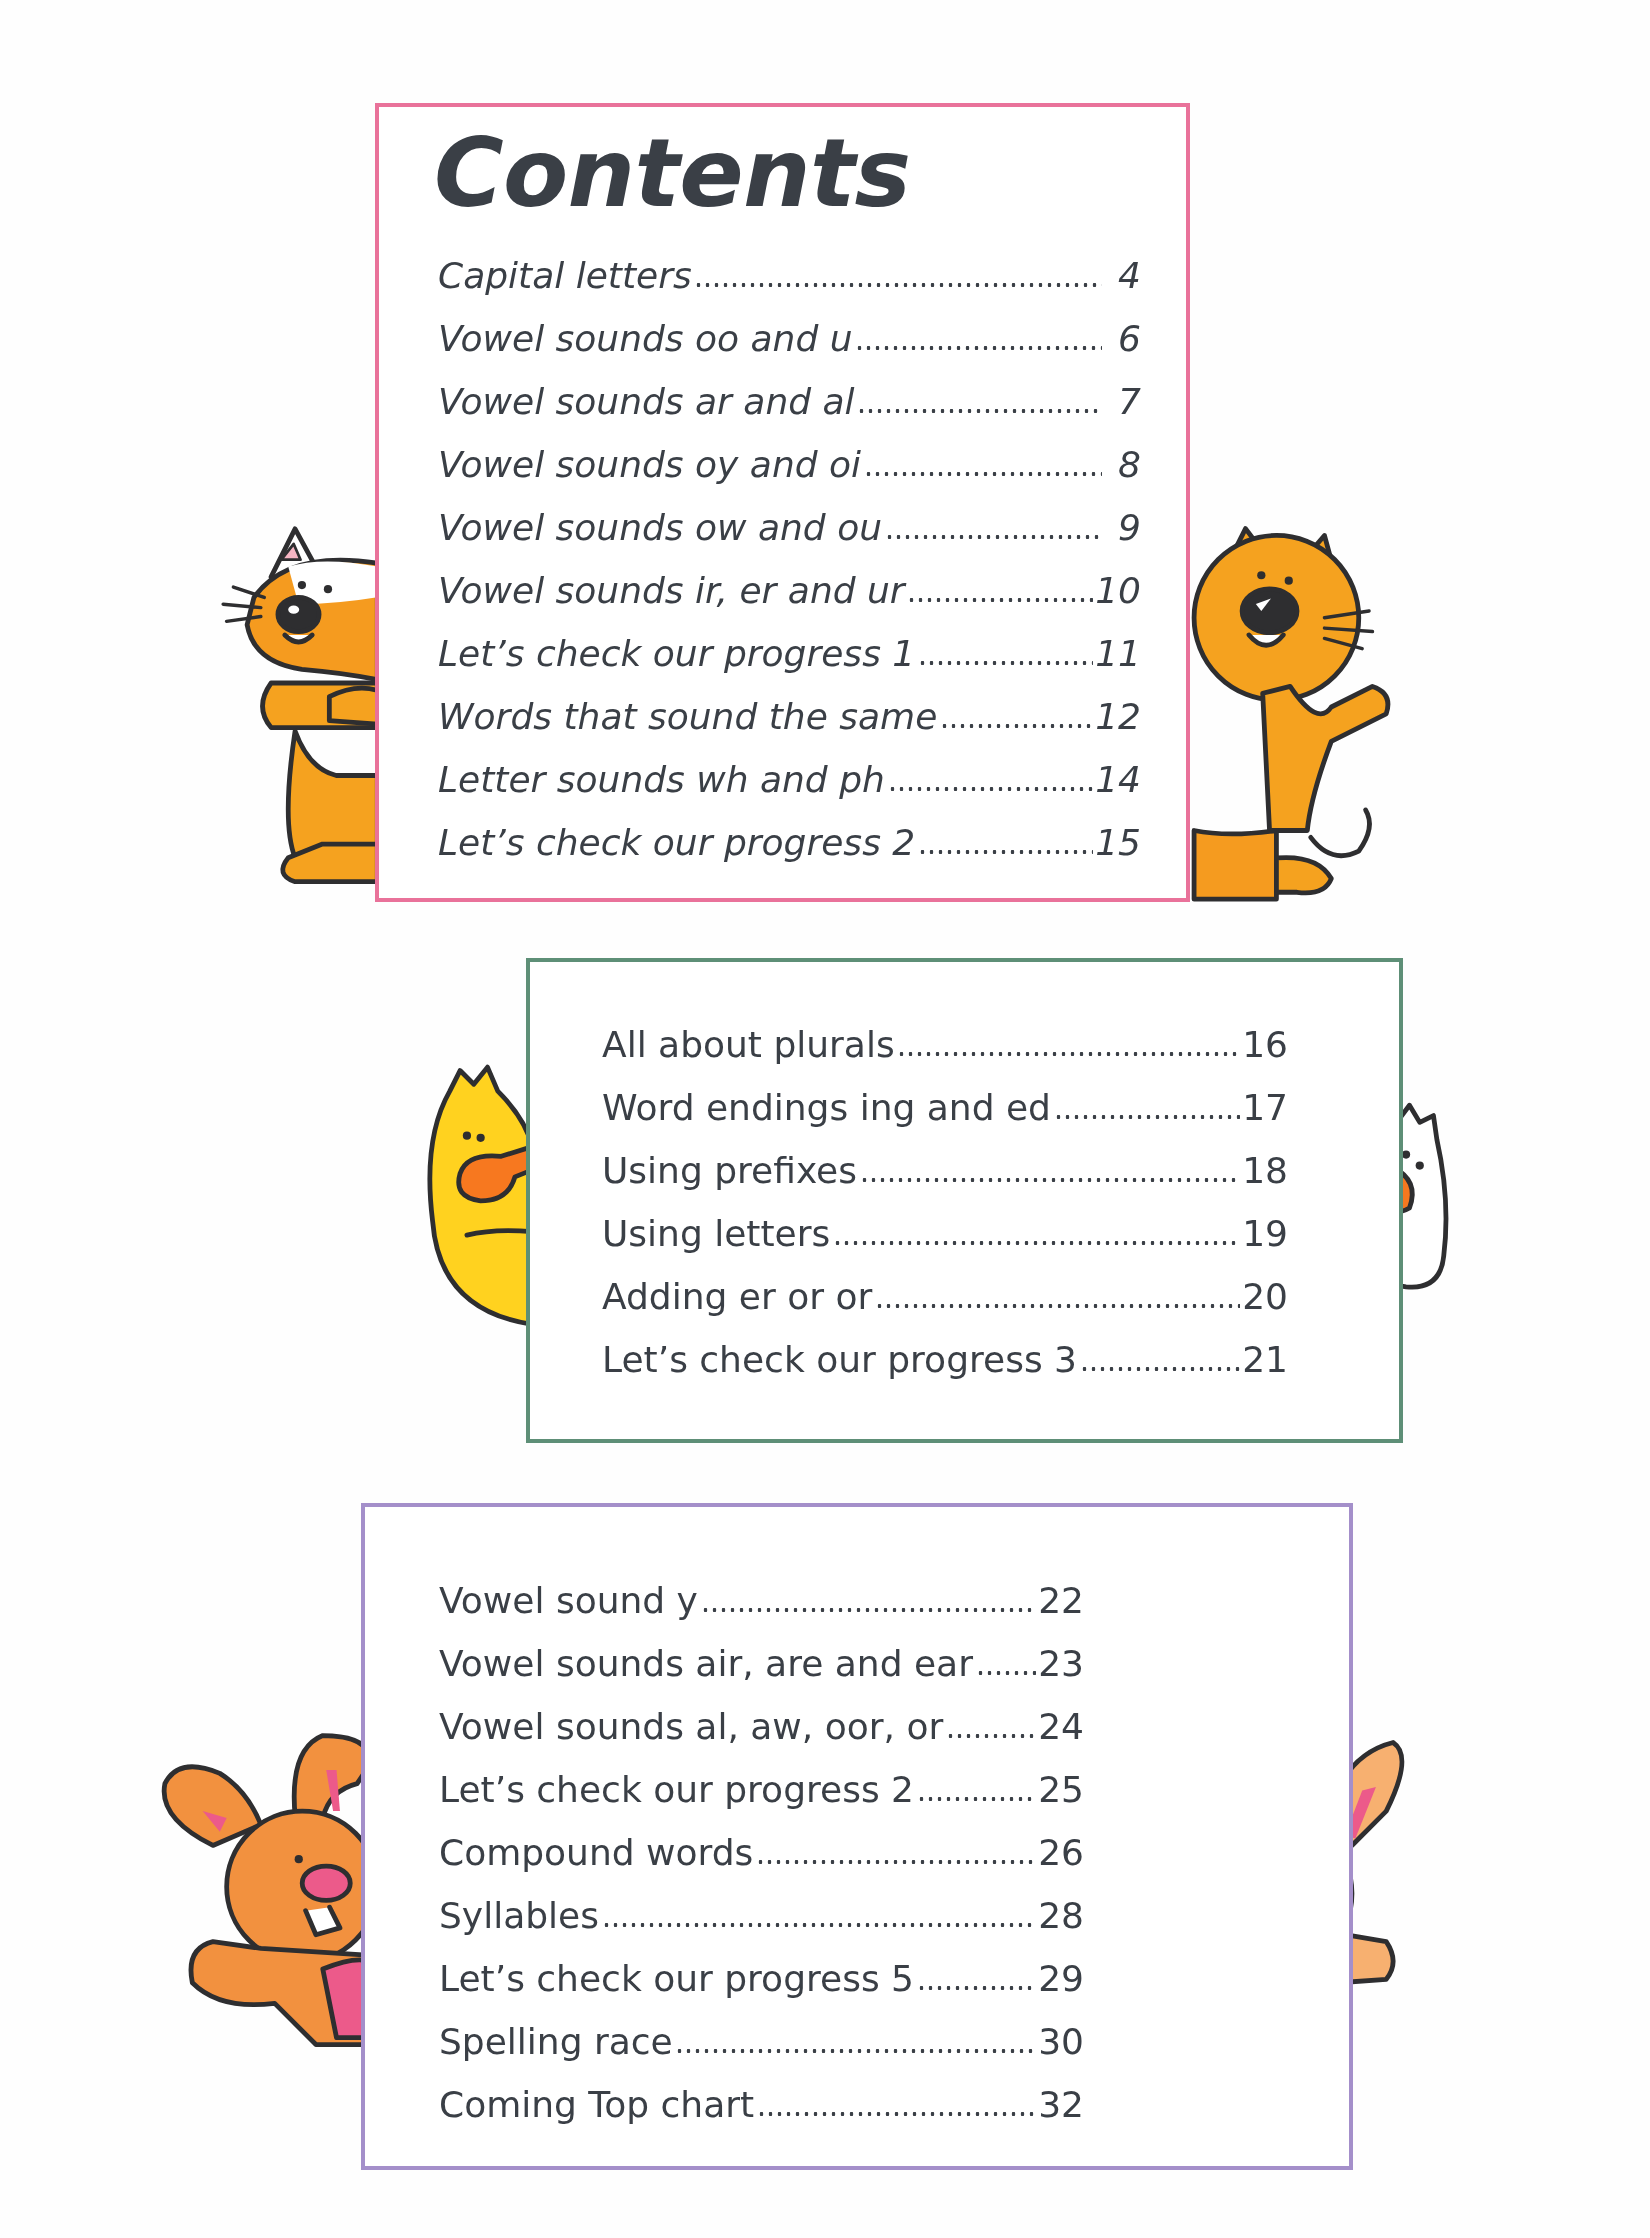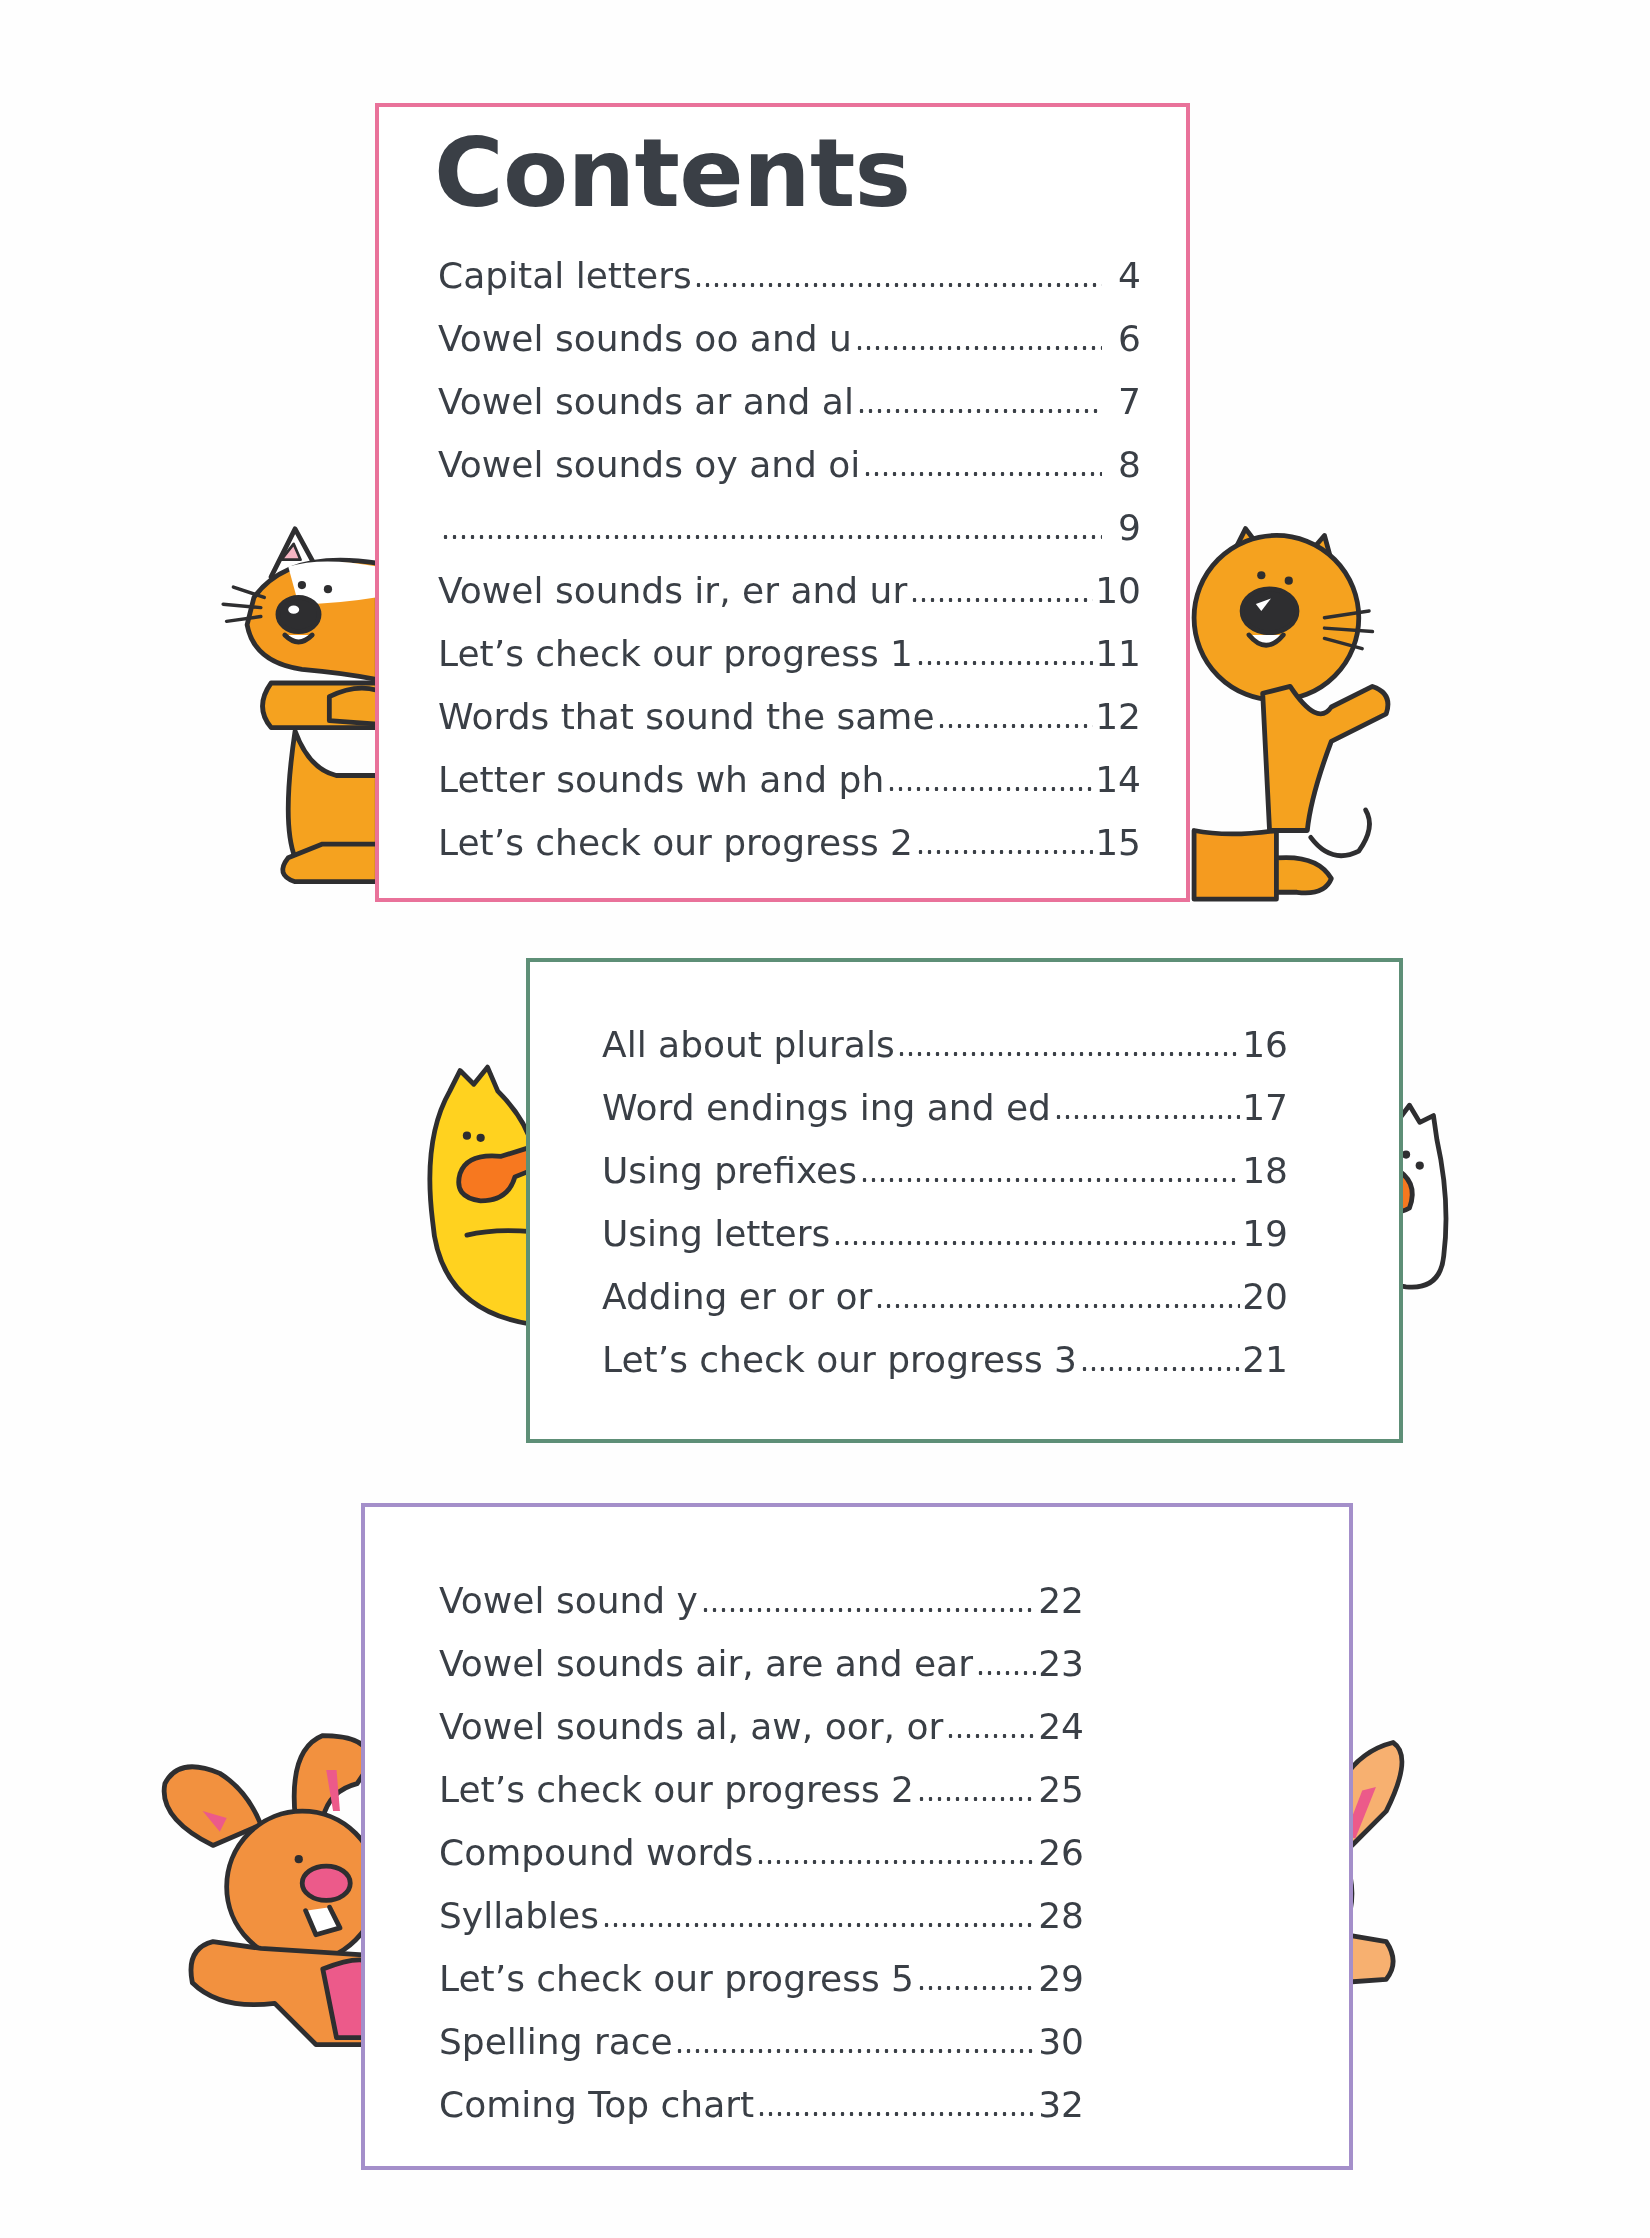--- a/index.html
+++ b/index.html
@@ -136,21 +136,21 @@
     <path d="M10 360 L110 380 L90 480 L10 480 Z" fill="#ec5a8a"></path>
     <ellipse cx="90" cy="235" rx="32" ry="24" fill="#ec5a8a"></ellipse>
     <path d="M60 300 L70 325 L95 320 L90 295" fill="#ffffff"></path>
   </g>
   <path d="M55 100 L80 150 L95 145 L70 95 Z" fill="#ec5a8a"></path>
   <path d="M255 110 L230 175 L245 180 L275 105 Z" fill="#ec5a8a"></path>
   <circle cx="100" cy="195" r="6" fill="#2e2e30"></circle>
   <circle cx="135" cy="210" r="6" fill="#2e2e30"></circle>
 </svg>
 
-<div class="box" id="box1" style="border-color: rgb(233, 114, 154);">
+<div class="box" id="box1" style="border-color: rgb(233, 114, 154); font-style: italic;">
   <h1 class="title">Contents</h1>
   <ul class="toc">
       <li class="entry">
     <span class="label">Capital letters</span>
     <span class="leader"></span>
     <span class="page">4</span>
   </li>
       <li class="entry">
     <span class="label">Vowel sounds oo and u</span>
     <span class="leader"></span>
@@ -160,20 +160,21 @@
     <span class="label">Vowel sounds ar and al</span>
     <span class="leader"></span>
     <span class="page">7</span>
   </li>
       <li class="entry">
     <span class="label">Vowel sounds oy and oi</span>
     <span class="leader"></span>
     <span class="page">8</span>
   </li>
       <li class="entry">
+    <span class="label">Vowel sounds ow and ou</span>
     <span class="leader"></span>
     <span class="page">9</span>
   </li>
       <li class="entry">
     <span class="label">Vowel sounds ir, er and ur</span>
     <span class="leader"></span>
     <span class="page">10</span>
   </li>
       <li class="entry">
     <span class="label">Let’s check our progress 1</span>

